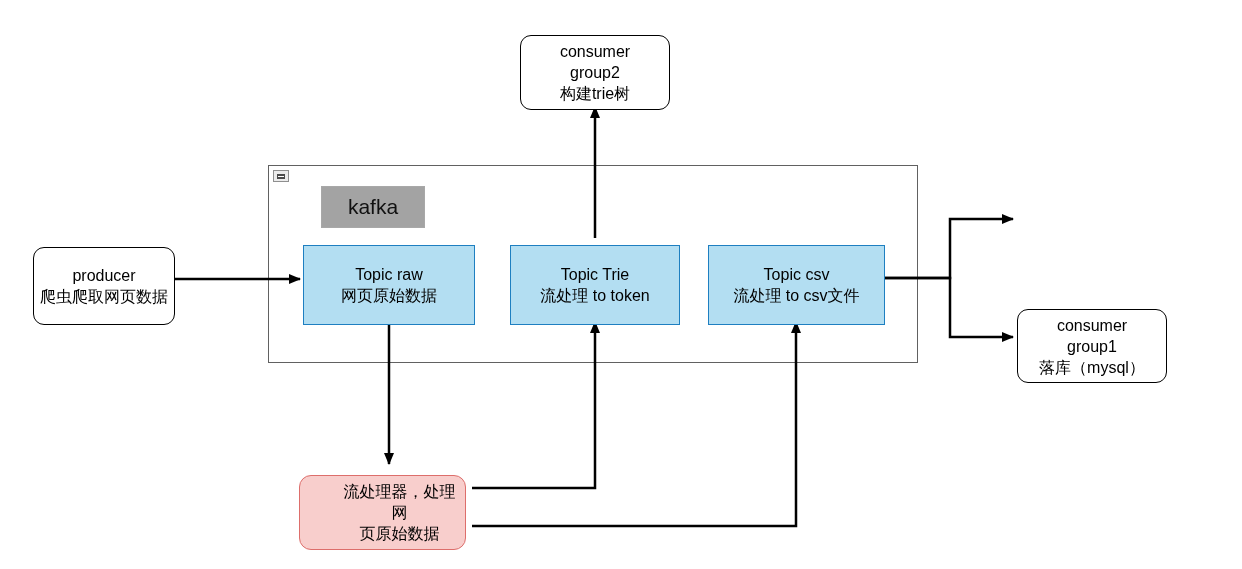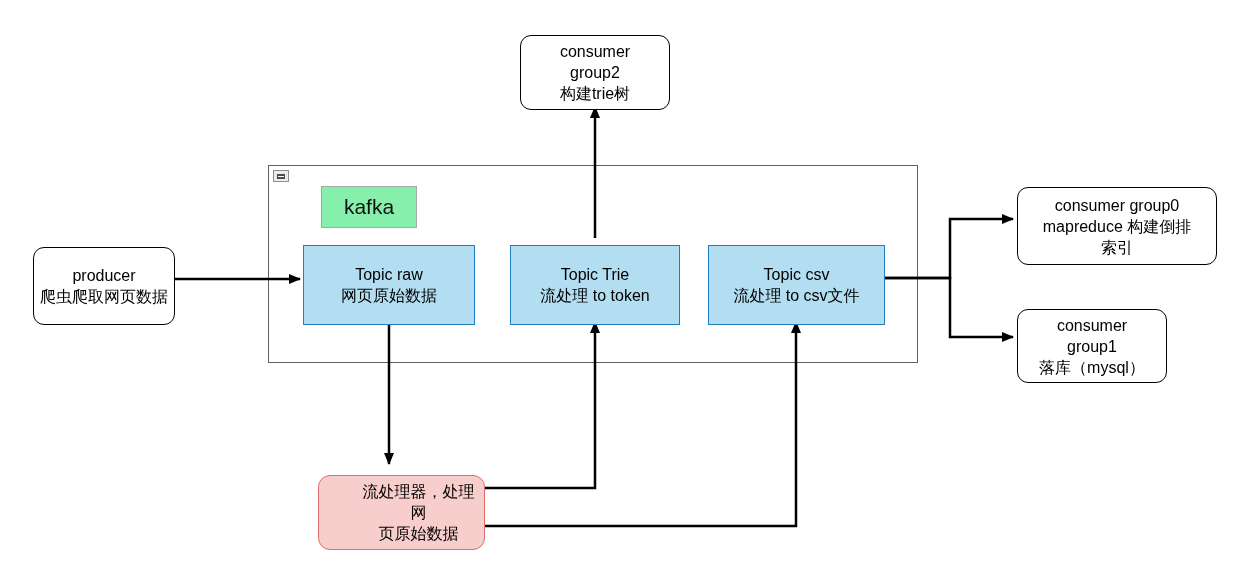--- a/index.html
+++ b/index.html
@@ -74,39 +74,39 @@
     content: "";
     position: absolute;
     left: 1px; top: 2px;
     width: 6px; height: 1px;
     background: #ffffff;
   }
 
   .container-label {
     position: absolute;
     left: 52px; top: 20px;
-    width: 96px; height: 42px;
-    background: #86efac;
+    width: 104px; height: 42px;
+    background: #a3a3a3;
     border: 1px solid #a8a8a8;
     display: flex;
     align-items: center;
     justify-content: center;
     font-size: 21px;
     color: #111111;
   }
 
   
   .n-producer  { left: 33px;   top: 240px; width: 142px; height: 78px; }
   .n-group2    { left: 520px;  top: 28px;  width: 150px; height: 75px; }
   .n-raw       { left: 303px;  top: 238px; width: 172px; height: 80px; }
   .n-trie      { left: 510px;  top: 238px; width: 170px; height: 80px; }
   .n-csv       { left: 708px;  top: 238px; width: 177px; height: 80px; }
   .n-group0    { left: 1017px; top: 180px; width: 200px; height: 78px; }
   .n-group1    { left: 1017px; top: 302px; width: 150px; height: 74px; }
-  .n-processor { left: 318px;  top: 468px; width: 167px; height: 75px; padding-left: 40px; }
+  .n-processor { left: 299px;  top: 468px; width: 167px; height: 75px; padding-left: 40px; }
 
   svg.edges {
     position: absolute;
     left: 0; top: 0;
     width: 1242px; height: 569px;
     pointer-events: none;
   }
   svg.edges path.edge {
     fill: none;
     stroke: var(--edge, #000000);
@@ -150,23 +150,20 @@
 
   <div class="node topic n-raw">Topic raw
 网页原始数据</div>
 
   <div class="node topic n-trie">Topic Trie
 流处理 to token</div>
 
   <div class="node topic n-csv">Topic csv
 流处理 to csv文件</div>
 
-  <div class="node rounded n-group0">consumer group0
-mapreduce 构建倒排
-索引</div>
 
   <div class="node rounded n-group1">consumer
 group1
 落库（mysql）</div>
 
   <div class="node processor n-processor">流处理器，处理网
 页原始数据</div>
 
 </div>
 

